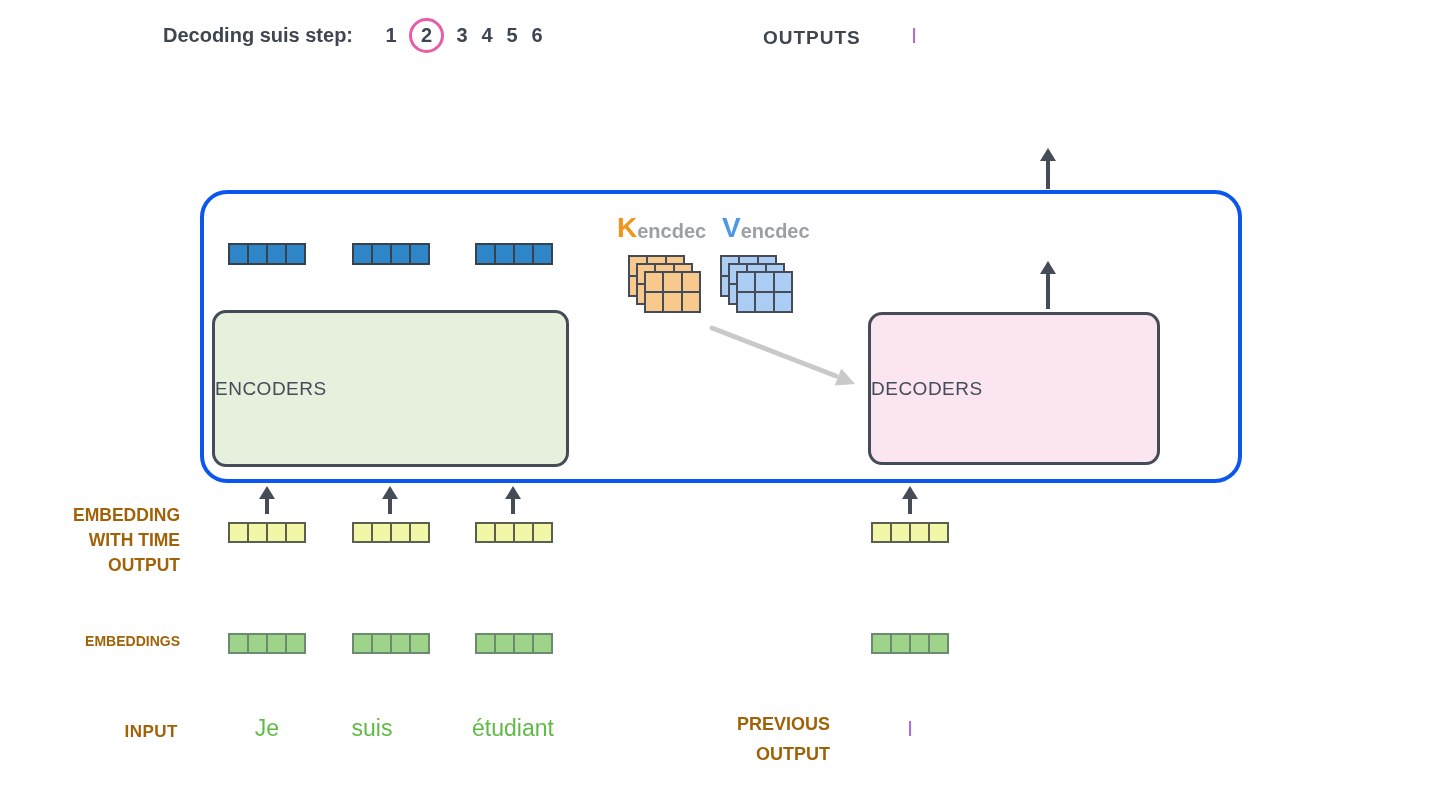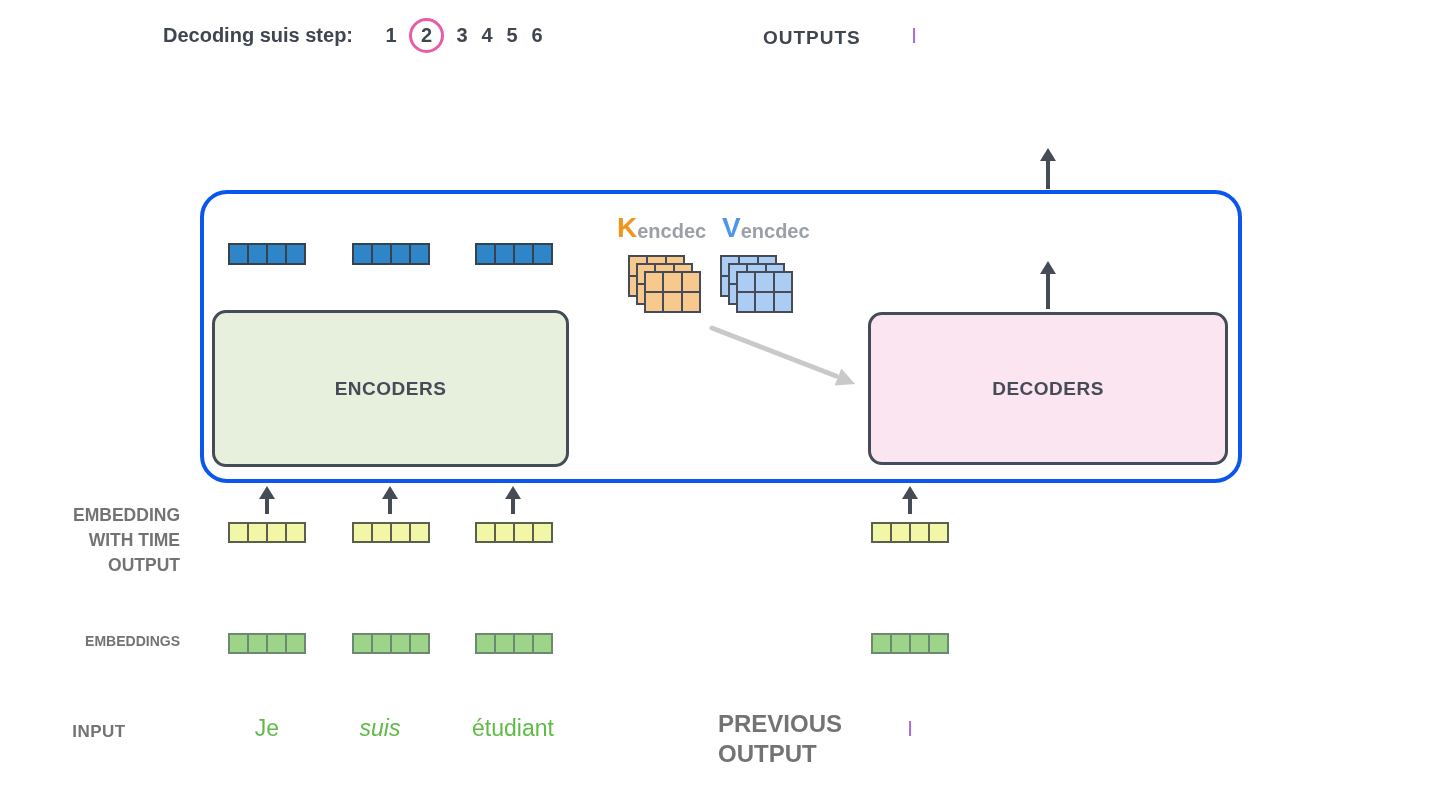--- a/index.html
+++ b/index.html
@@ -19,25 +19,25 @@
                  border-radius:50%; display:flex; align-items:center; justify-content:center; }
   .output-label { left:763px; top:27px; font-size:19px; font-weight:700; letter-spacing:1px; }
   .output-value { left:884px; top:23px; width:60px; text-align:center; font-size:22px;
                   color:var(--output-purple,#a86fd8); }
 
   
   .blue-box { left:200px; top:190px; width:1042px; height:293px; box-sizing:border-box;
               border:4px solid var(--accent-blue,#0b57ee); border-radius:27px; }
 
   .big-box { box-sizing:border-box; border:3.5px solid #454b57; border-radius:14px;
-             display:flex; align-items:center; justify-content:center;
-             font-size:19px; font-weight:700; letter-spacing:0.5px; color:#454b57; }
+             display:flex; align-items:center; 
+             font-size:19px; font-weight:400; letter-spacing:0.5px; color:#454b57; }
   .encoders-box { left:212px; top:310px; width:357px; height:157px;
                   background:var(--encoder-fill,#e7f0dd); }
-  .decoders-box { left:868px; top:312px; width:360px; height:153px;
+  .decoders-box { left:868px; top:312px; width:292px; height:153px;
                   background:var(--decoder-fill,#fae5f0); }
   .pill { left:868px; top:207px; width:362px; height:43px; box-sizing:border-box;
           border:3.5px solid #454b57; border-radius:22px;
           background:linear-gradient(90deg, var(--pill-from,#f5ccd9) 0%, var(--pill-to,#eedafa) 100%);
           display:flex; align-items:center; justify-content:center;
           font-size:19px; font-weight:700; color:#454b57; }
 
   
   .vec { position:absolute; display:flex; width:78px; height:21px; box-sizing:border-box; }
   .vec .vc { flex:1; }
@@ -71,31 +71,31 @@
   .arrow .shaft { width:4px; background:#464c56; flex:1; }
   .a-top  { left:1039px; top:148px; height:41px; }
   .a-mid  { left:1039px; top:261px; height:48px; }
   .a-e1   { left:258px; top:486px; height:28px; }
   .a-e2   { left:381px; top:486px; height:28px; }
   .a-e3   { left:504px; top:486px; height:28px; }
   .a-d1   { left:901px; top:486px; height:28px; }
   .gray-arrow-svg { left:700px; top:318px; }
 
   
-  .side-label { position:absolute; font-weight:700; color:#737373; }
+  .side-label { position:absolute; font-weight:700; color:#a16207; }
   .embedding-time { left:20px; top:503px; width:160px; text-align:right;
                     font-size:17.5px; line-height:25px; }
   .embeddings-lbl { left:20px; top:633px; width:160px; text-align:right; font-size:14px; }
-  .input-lbl { left:20px; top:722px; width:158px; text-align:center;
+  .input-lbl { left:20px; top:722px; width:158px; text-align:right;
                font-size:17px; letter-spacing:0.5px; }
-  .prev-outputs { left:718px; top:709px; width:140px; text-align:left;
-                  font-size:24px; line-height:30px; }
+  .prev-outputs { left:690px; top:709px; width:140px; text-align:right;
+                  font-size:18px; line-height:30px; }
   .token { position:absolute; width:120px; text-align:center; font-size:23px;
            color:var(--input-green,#5fbb46); top:715px; }
-  .tok-1 { left:207px; } .tok-2 { left:320px;font-style:italic; } .tok-3 { left:453px; }
+  .tok-1 { left:207px; } .tok-2 { left:312px; } .tok-3 { left:453px; }
   .prev-token { position:absolute; left:850px; top:716px; width:120px; text-align:center;
                 font-size:22px; color:var(--output-purple,#a86fd8); }
 </style>
 </head>
 <body>
 
 <div class="canvas">
 
   <div class="abs decoding-label">Decoding suis step:</div>
   <div class="abs steps-row">

